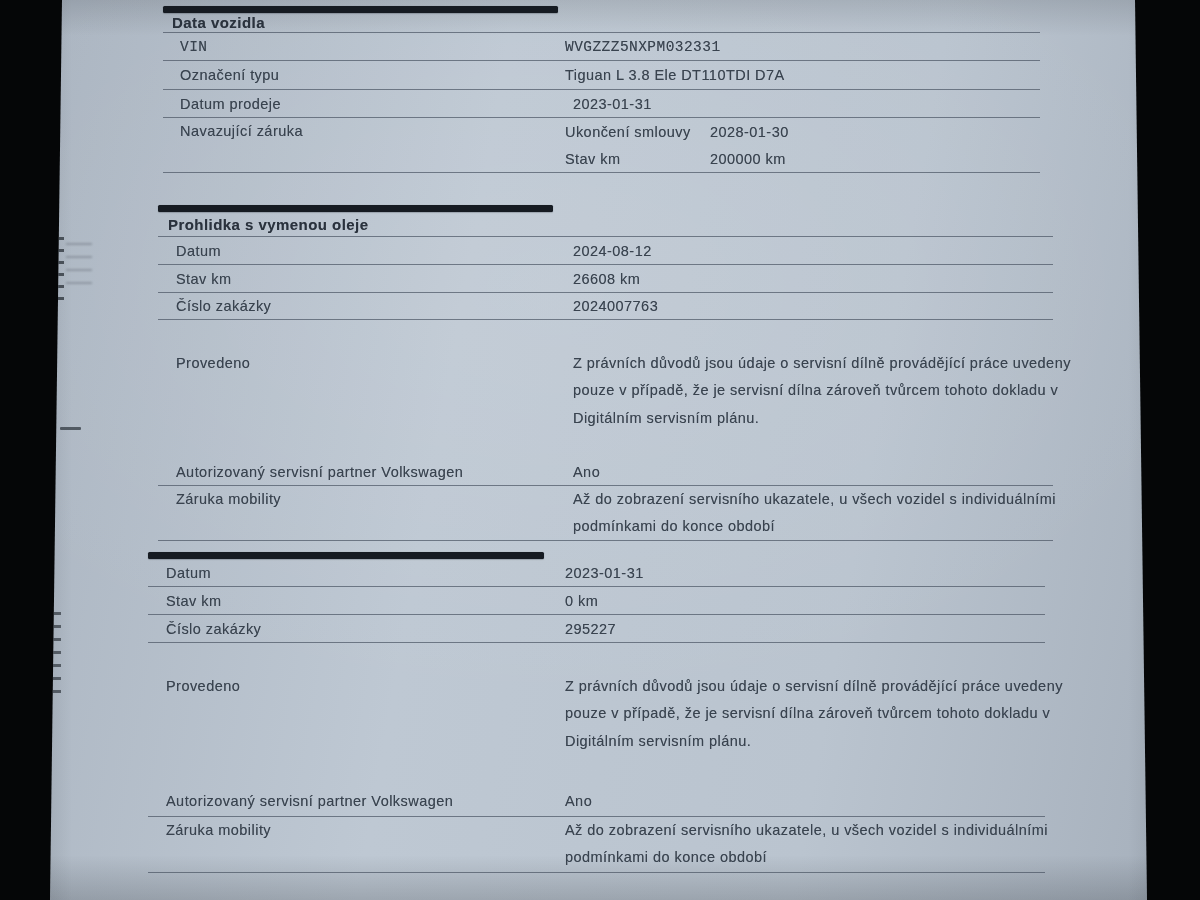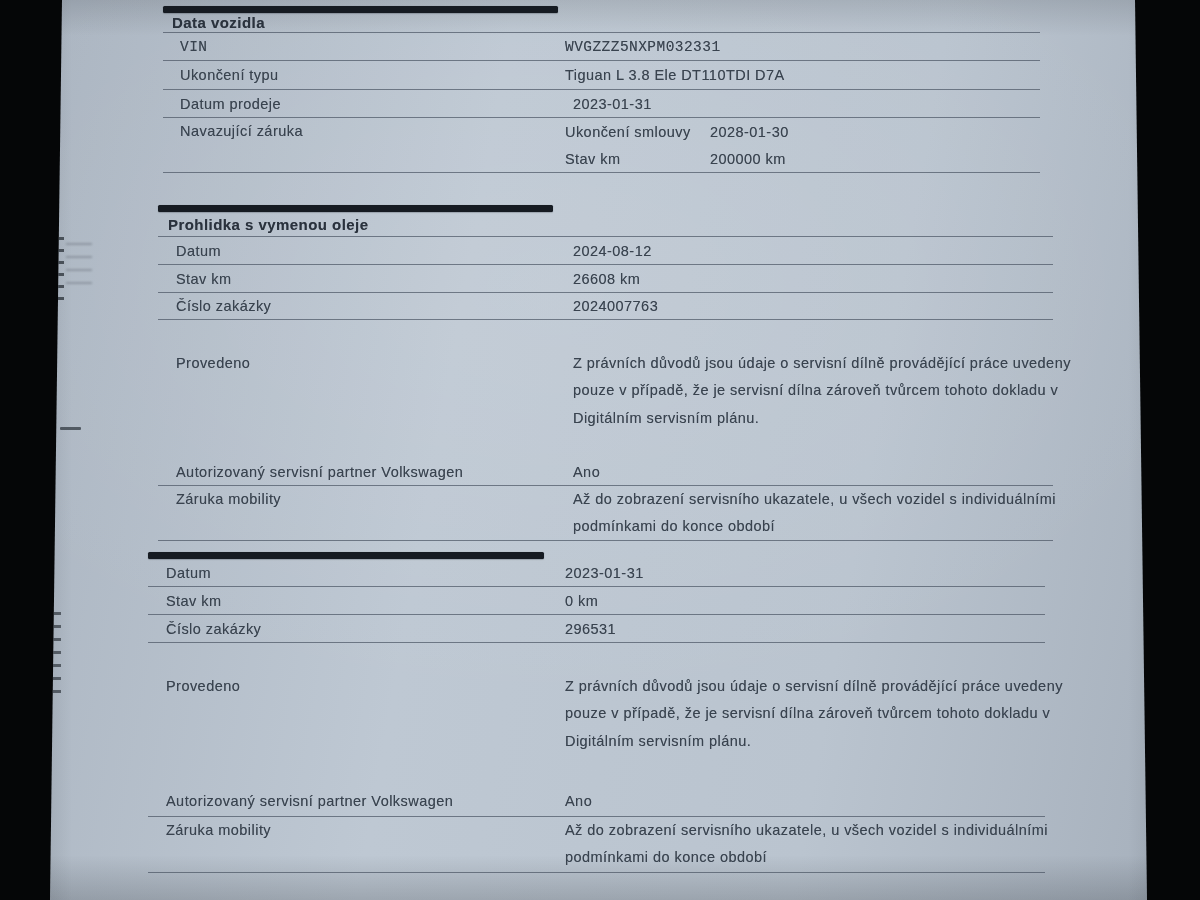--- a/index.html
+++ b/index.html
@@ -119,21 +119,21 @@
     <div class="content">
 
       <section class="sec sec1">
         <div class="bar"></div>
         <div class="title">Data vozidla</div>
         <div class="row r1">
           <span class="lbl">VIN</span>
           <span class="val">WVGZZZ5NXPM032331</span>
         </div>
         <div class="row r2">
-          <span class="lbl">Ukončení typu</span>
+          <span class="lbl">Označení typu</span>
           <span class="val">Tiguan L 3.8 Ele DT110TDI D7A</span>
         </div>
         <div class="row r3">
           <span class="lbl">Datum prodeje</span>
           <span class="val">2023-01-31</span>
         </div>
         <div class="row r4 top">
           <span class="lbl note-label">Navazující záruka</span>
           <div class="val">
             <div class="pair">
@@ -189,21 +189,21 @@
         <div class="row r1">
           <span class="lbl">Datum</span>
           <span class="val">2023-01-31</span>
         </div>
         <div class="row r2">
           <span class="lbl">Stav km</span>
           <span class="val">0 km</span>
         </div>
         <div class="row r3">
           <span class="lbl">Číslo zakázky</span>
-          <span class="val">296531</span>
+          <span class="val">295227</span>
         </div>
         <div class="row r4 top noline">
           <span class="lbl note-label">Provedeno</span>
           <div class="val">
             <div class="line">Z právních důvodů jsou údaje o servisní dílně provádějící práce uvedeny</div>
             <div class="line">pouze v případě, že je servisní dílna zároveň tvůrcem tohoto dokladu v</div>
             <div class="line">Digitálním servisním plánu.</div>
           </div>
         </div>
         <div class="row r5">

